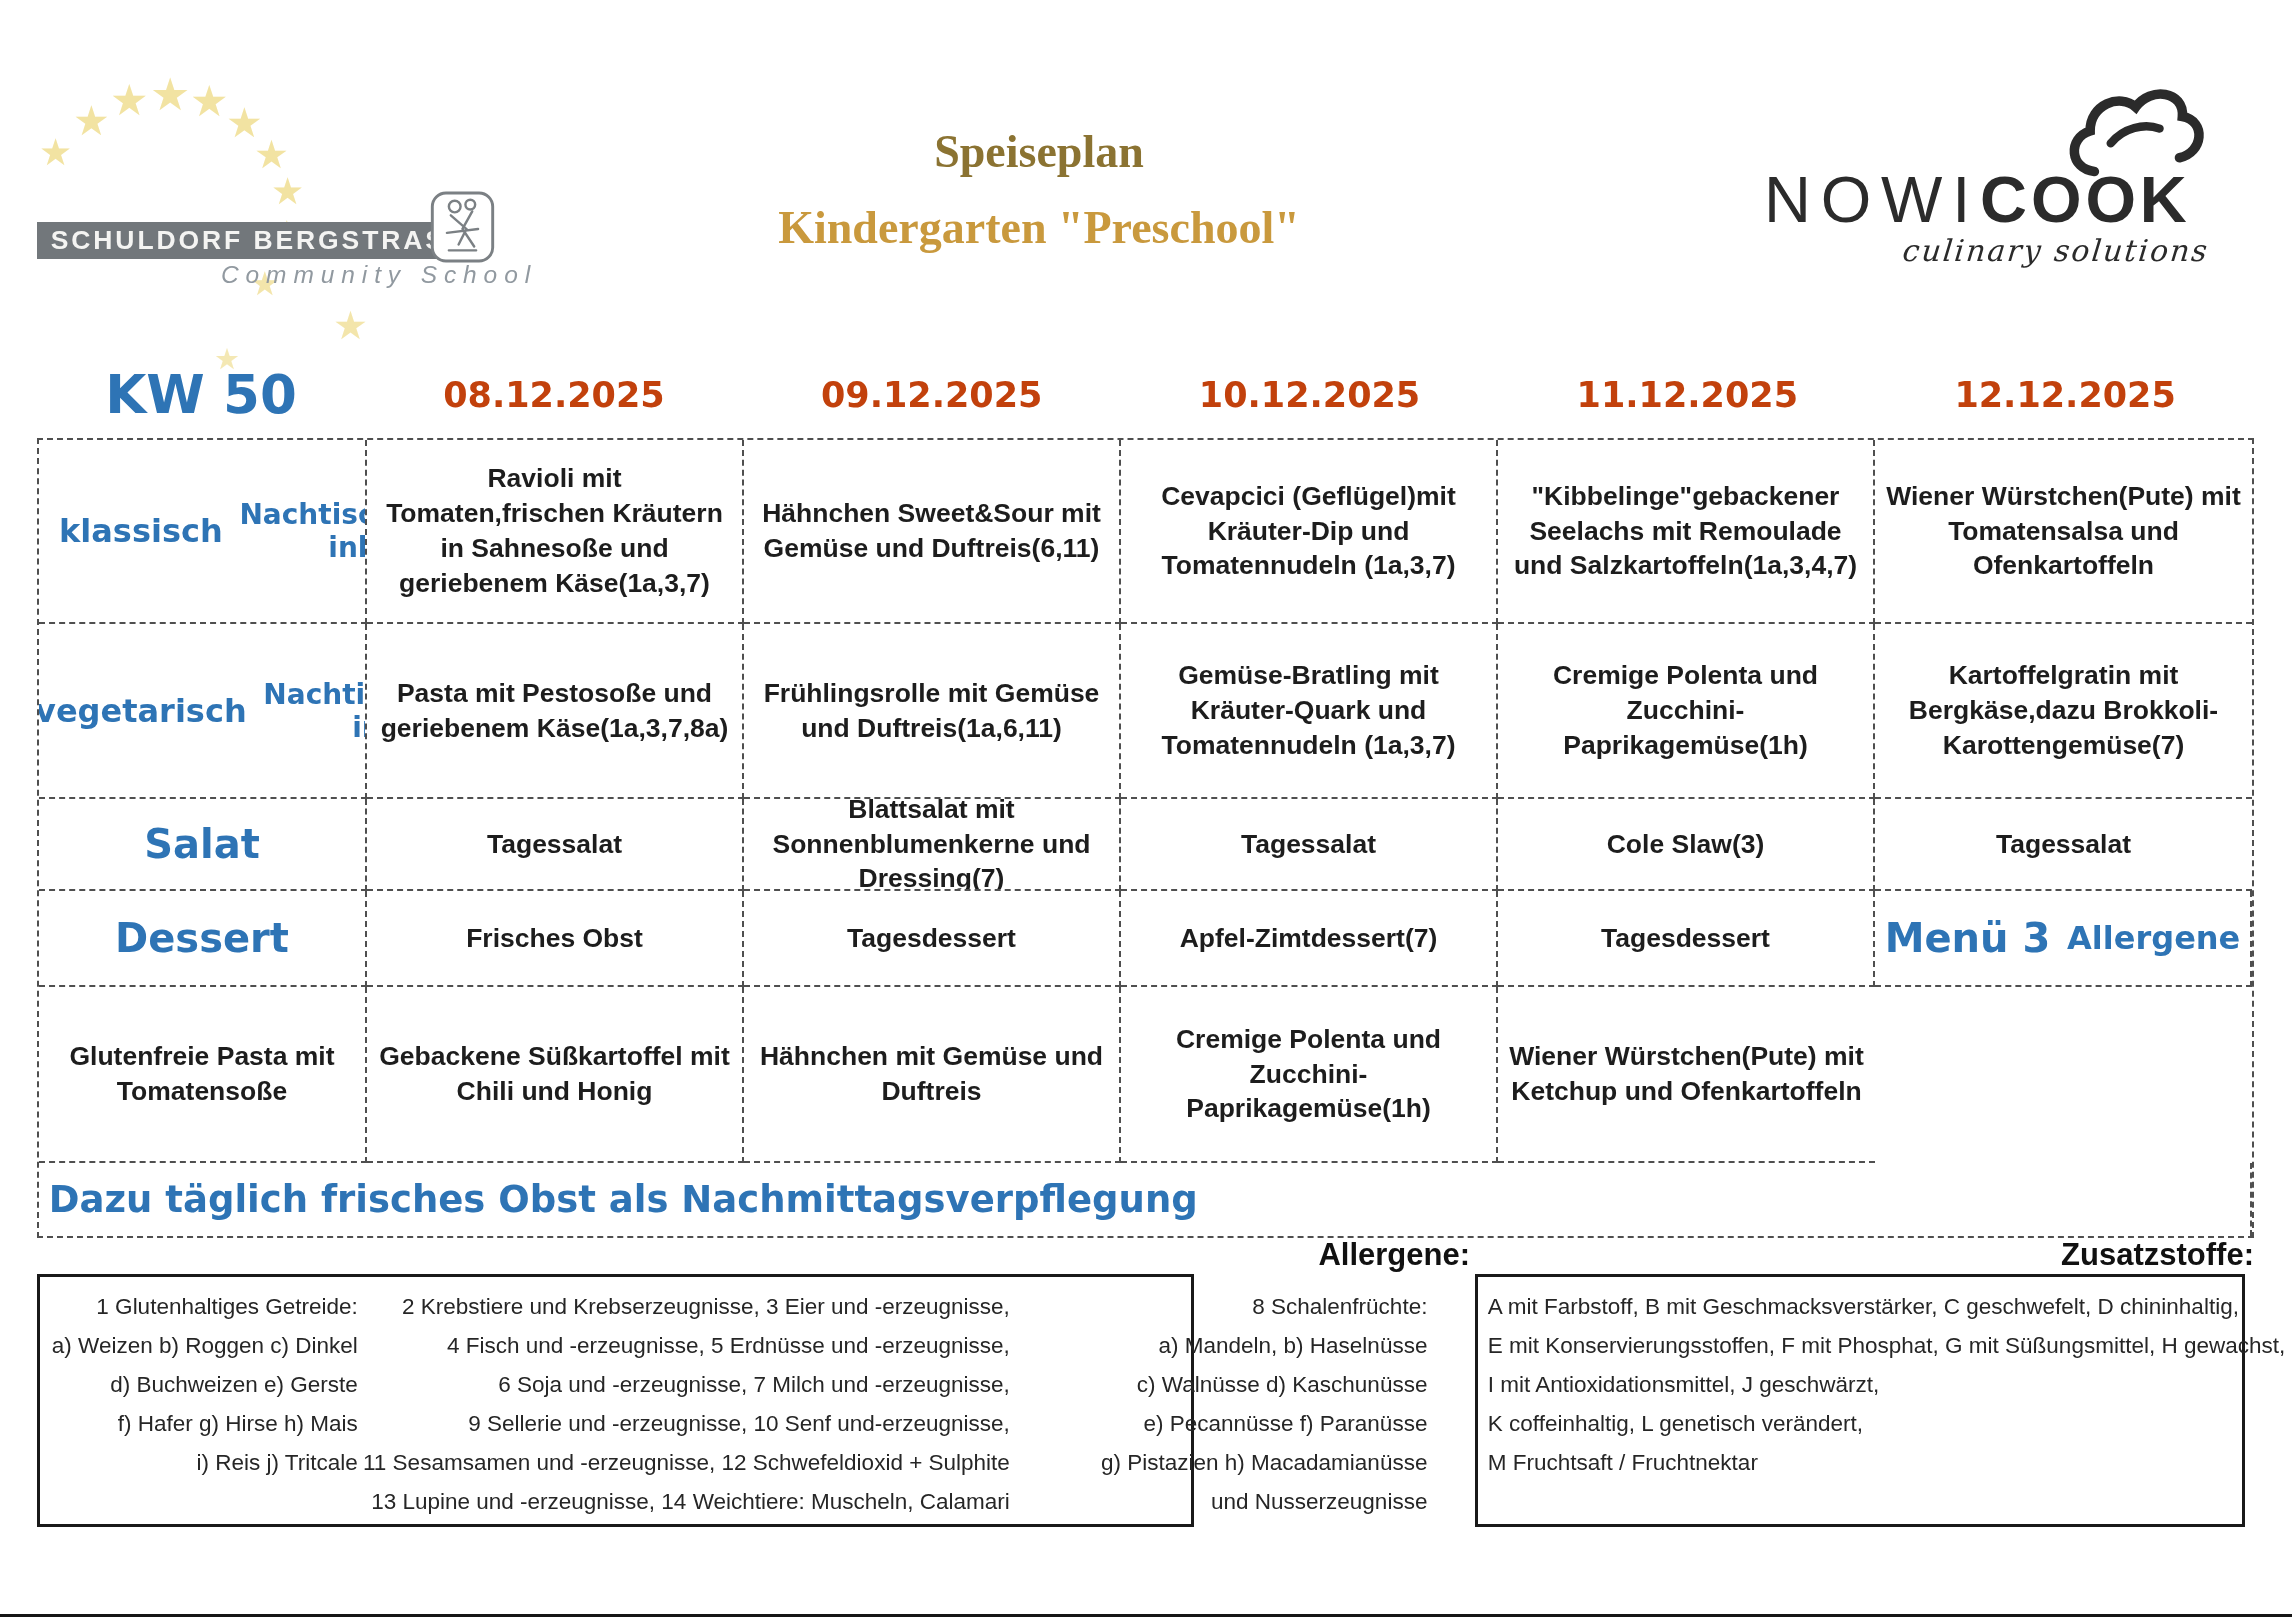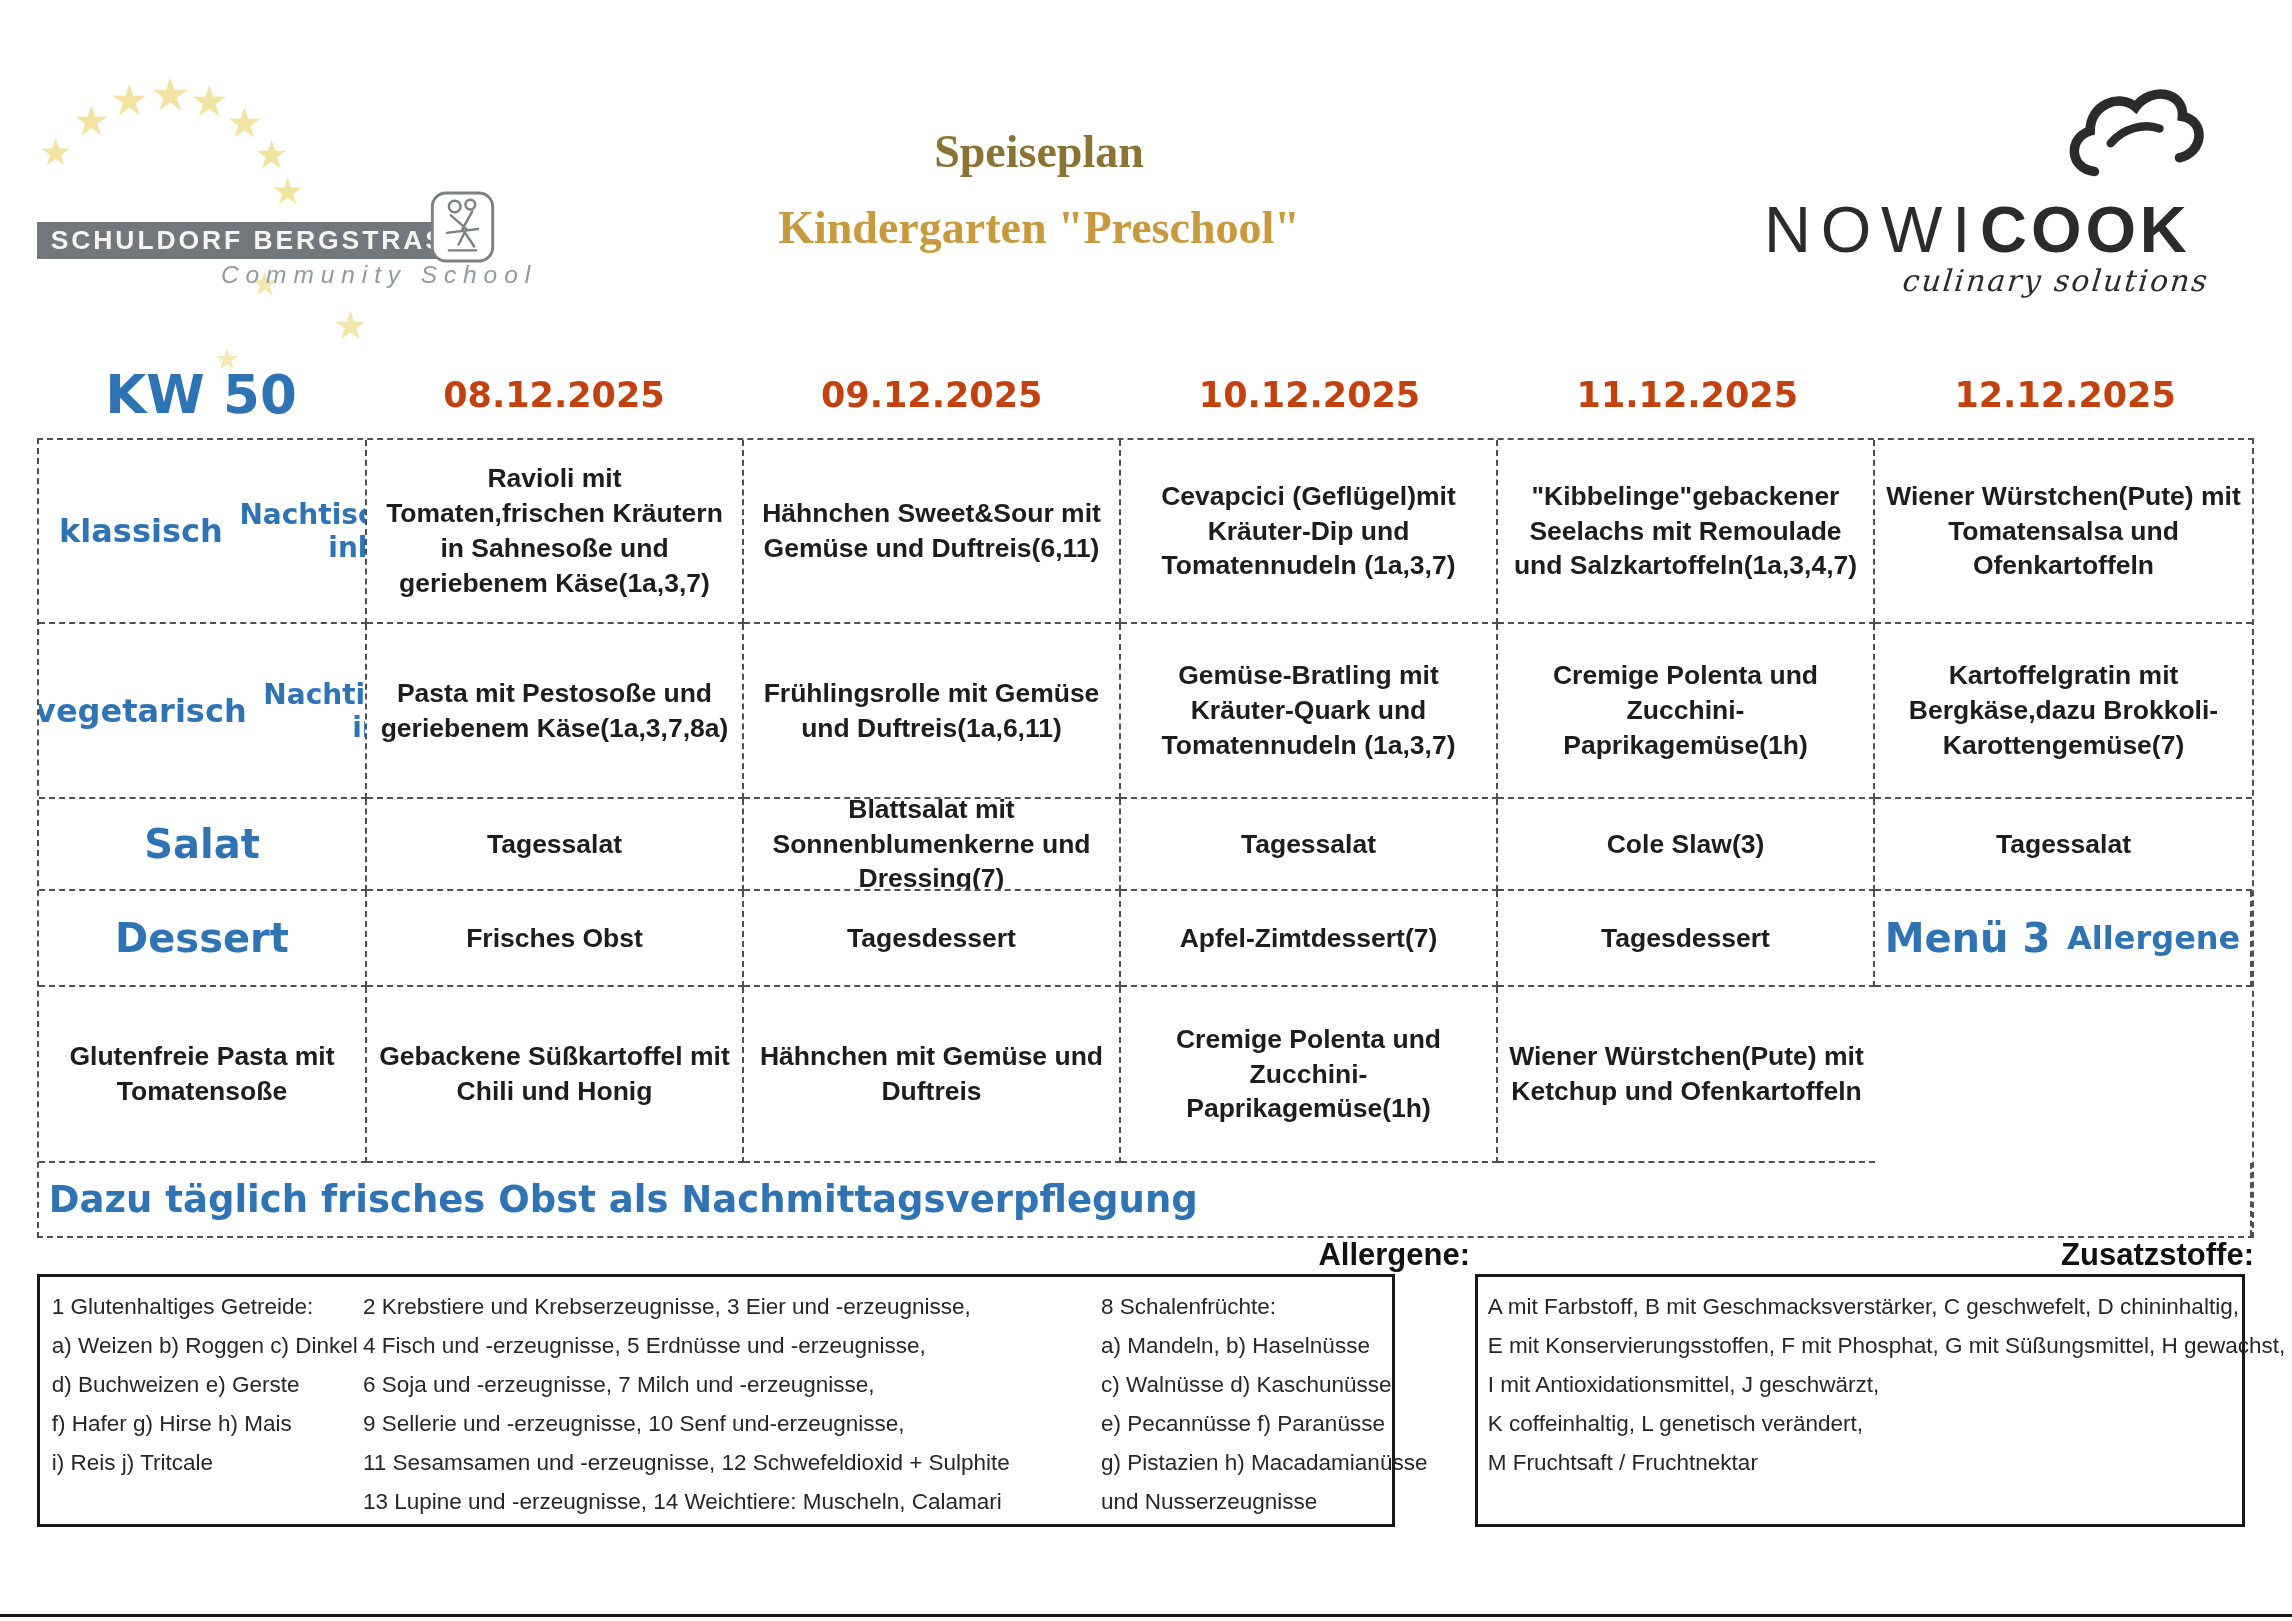--- a/index.html
+++ b/index.html
@@ -22,21 +22,21 @@
   }
   .school-emblem{position:absolute;left:429px;top:190px;}
   .community{
     position:absolute;left:221px;top:261px;width:284px;
     color:#9199a0;font-size:24.5px;letter-spacing:6.9px;font-style:italic;white-space:nowrap;
   }
   .title-block{position:absolute;left:549px;top:127px;width:980px;text-align:center;font-family:Liberation Serif, serif;}
   .title-line1{font-size:46px;font-weight:bold;color:#8B7332;line-height:1.1;}
   .title-line2{font-size:46px;font-weight:bold;color:#C9993D;line-height:1.1;margin-top:25.5px;}
   .vendor{position:absolute;left:1764px;top:93px;width:451px;}
-  .vendor-word{white-space:nowrap;color:#2b2b2b;margin-top:99px;}
+  .vendor-word{white-space:nowrap;color:#2b2b2b;margin-top:69px;}
   .vendor-thin{font-size:65px;font-weight:300;letter-spacing:9.8px;}
   .vendor-bold{font-size:65px;font-weight:800;letter-spacing:3.9px;}
   .vendor-tag{
     text-align:right;font-family:"DejaVu Serif",serif;font-style:italic;
     font-size:30px;color:#2b2b2b;letter-spacing:2px;transform:skewX(-6deg);
     margin-top:-3.9px;padding-right:5.9px;
   }
   .chef-hat{position:absolute;left:292px;top:-11.8px;}
   
   .week-row{position:absolute;left:37px;top:365px;width:2217px;height:59px;display:flex;}
@@ -83,21 +83,21 @@
   
   .section-title{
     position:absolute;top:1237px;font-size:31px;font-weight:bold;color:#111;text-align:right;
   }
   .allergens-title{left:37px;width:1433px;}
   .additives-title{left:1475px;width:779px;}
   .info-box{
     position:absolute;top:1274px;height:253px;box-sizing:border-box;
     border:3.9px solid #191919;background:#fff;
   }
-  .allergens-box{left:37px;width:1358px;}
+  .allergens-box{left:37px;width:1157px;text-align:right;}
   .additives-box{left:1475px;width:770px;}
   .info-col{position:absolute;top:9.8px;}
   .info-line{height:39px;line-height:39px;font-size:22.5px;color:#262626;white-space:nowrap;}
   .al-col1{left:11.8px;}
   .al-col2{left:323px;}
   .al-col3{left:1061px;}
   .ad-col{left:9.8px;}
   .page-bottom-line{position:absolute;left:0;top:1614px;width:2293px;height:2.9px;background:#161616;}
 </style>
 </head>

